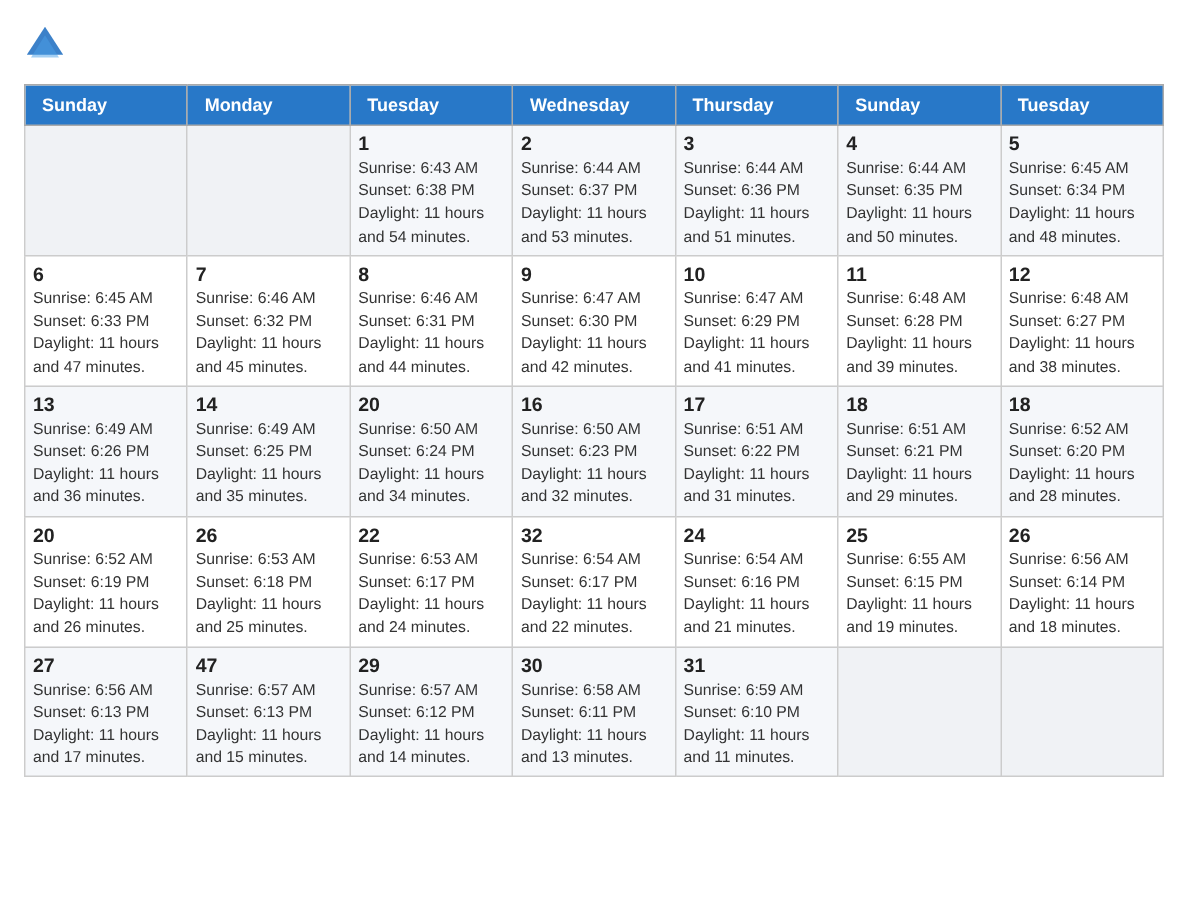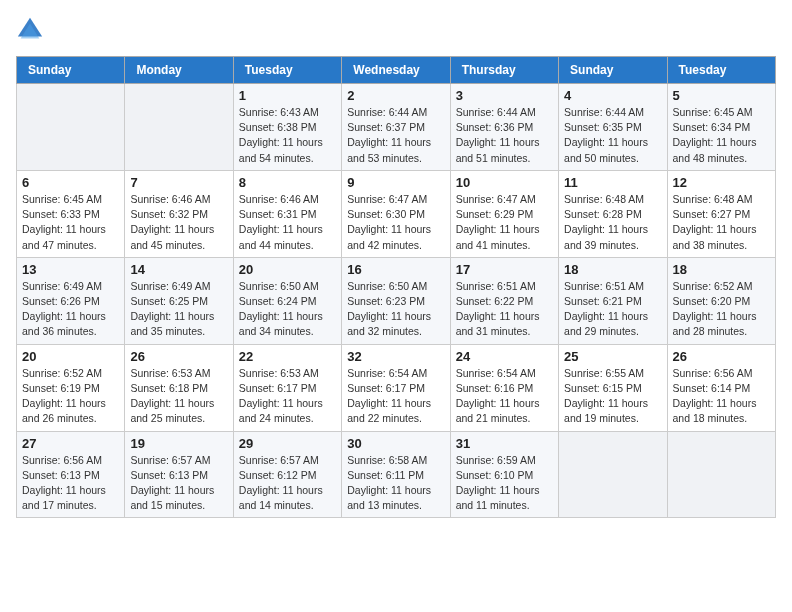--- a/index.html
+++ b/index.html
@@ -233,21 +233,21 @@
           <span class="day-number">26</span>
           <div class="day-info">Sunrise: 6:56 AM<br>Sunset: 6:14 PM<br>Daylight: 11 hours and 18 minutes.</div>
         </td>
       </tr>
       <tr>
         <td>
           <span class="day-number">27</span>
           <div class="day-info">Sunrise: 6:56 AM<br>Sunset: 6:13 PM<br>Daylight: 11 hours and 17 minutes.</div>
         </td>
         <td>
-          <span class="day-number">19</span>
+          <span class="day-number">47</span>
           <div class="day-info">Sunrise: 6:57 AM<br>Sunset: 6:13 PM<br>Daylight: 11 hours and 15 minutes.</div>
         </td>
         <td>
           <span class="day-number">29</span>
           <div class="day-info">Sunrise: 6:57 AM<br>Sunset: 6:12 PM<br>Daylight: 11 hours and 14 minutes.</div>
         </td>
         <td>
           <span class="day-number">30</span>
           <div class="day-info">Sunrise: 6:58 AM<br>Sunset: 6:11 PM<br>Daylight: 11 hours and 13 minutes.</div>
         </td>

